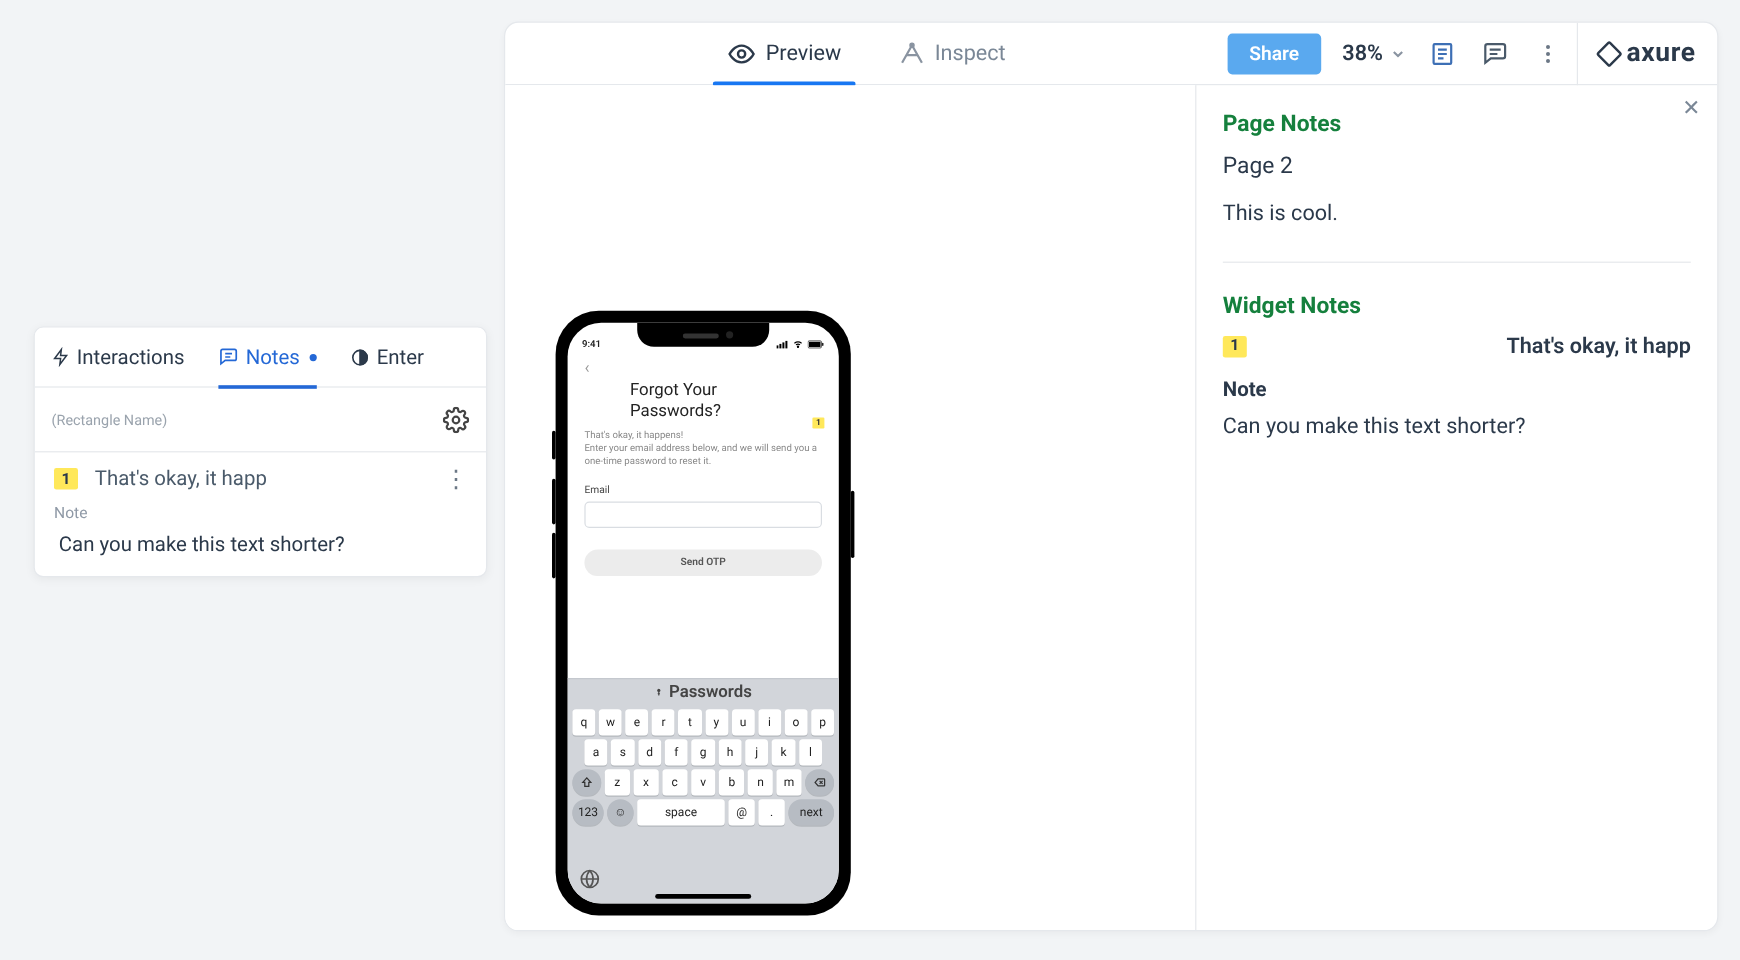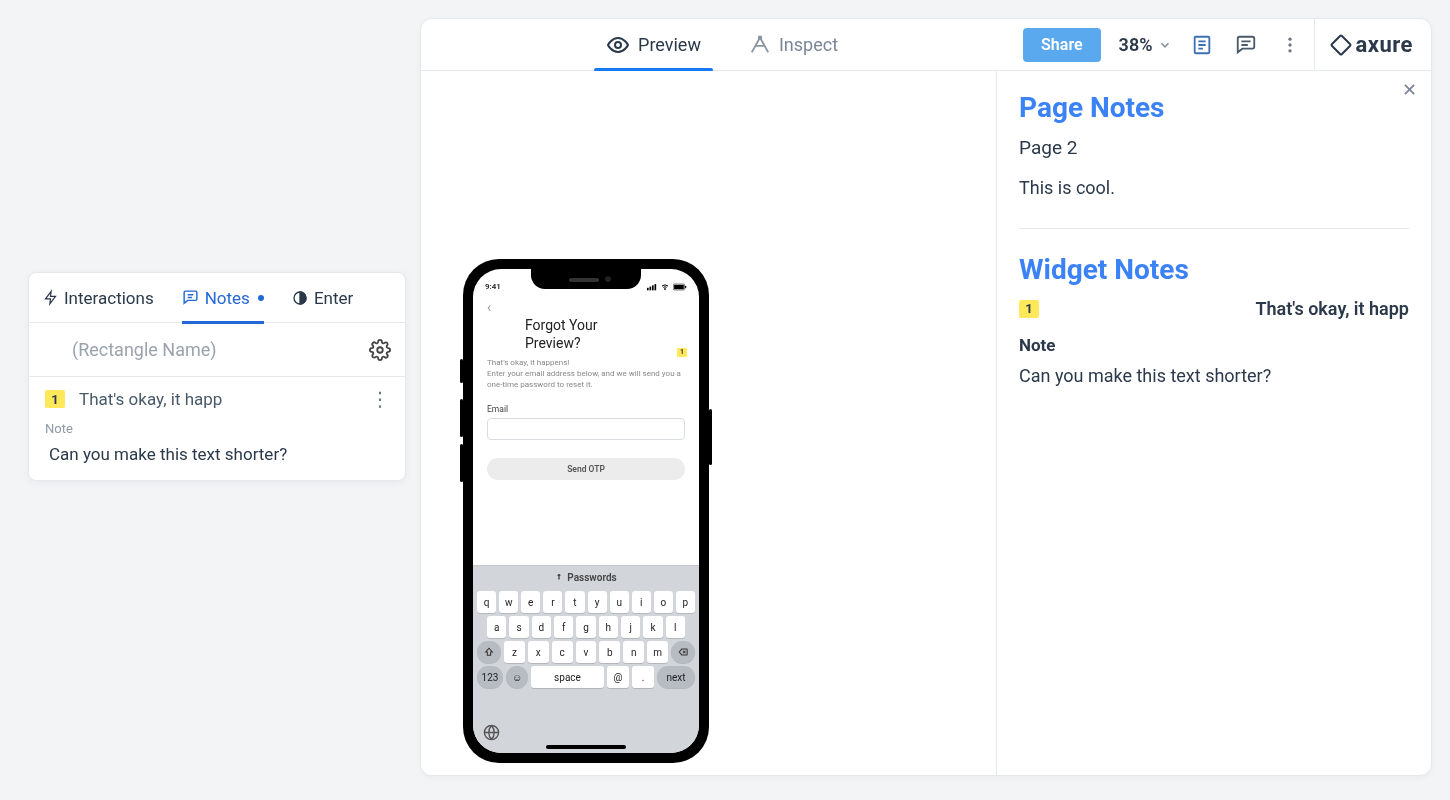--- a/index.html
+++ b/index.html
@@ -21,21 +21,21 @@
   .topbar-icons { display:flex; align-items:center; gap:20px; margin-right:12px; }
   .topbar-icons .icon { width:24px; height:24px; color:#4a5a6a; cursor:pointer; display:flex; align-items:center; justify-content:center; }
   .logo-slot { border-left:1px solid #e5e8ec; height:52px; display:flex; align-items:center; padding:0 18px; }
   .axure-logo { font-size:22px; font-weight:700; letter-spacing:0.5px; color:#2b394a; display:flex; align-items:center; gap:6px; }
   .axure-logo .square { width:16px; height:16px; border:2px solid #2b394a; transform:rotate(45deg); border-radius:2px; }
 
   .app-body { display:flex; height: calc(100% - 52px); }
   .canvas-area { flex:1; position:relative; background:#fff; }
   .right-panel { width: 435px; border-left:1px solid #e5e8ec; padding:20px 22px; overflow:auto; }
   .right-panel .close-x { position:absolute; right:14px; top:8px; color:#7a8796; font-size:18px; cursor:pointer; }
-  .panel-h { font-size:28px; font-weight:700; color:#3b82f6; margin-bottom:12px; }
+  .panel-h { font-size:19px; font-weight:700; color:#15803d; margin-bottom:12px; }
   .page-name { font-size:19px; color:#2b394a; margin-bottom:18px; }
   .page-note-body { font-size:18px; color:#2b394a; margin-bottom:30px; }
   .sep { border:none; border-top:1px solid #e5e8ec; margin: 24px 0 24px; }
   .widget-row { display:flex; align-items:center; justify-content:space-between; margin-bottom:16px; }
   .badge { background:#ffe85a; font-size:13px; font-weight:700; width:20px; height:18px; display:inline-flex; align-items:center; justify-content:center; border-radius:2px; }
   .widget-name { font-size:18px; font-weight:600; color:#2b394a; }
   .note-label { font-size:17px; font-weight:700; color:#2b394a; margin-bottom:10px; }
   .note-body { font-size:18px; color:#2b394a; }
 
   
@@ -43,21 +43,21 @@
     position:absolute; left:28px; top:272px; width:378px; background:#fff;
     border:1px solid #e5e8ec; border-radius:8px; box-shadow:0 2px 8px rgba(0,0,0,0.05);
     overflow:hidden;
   }
   .insp-tabs { display:flex; align-items:center; height:50px; border-bottom:1px solid #e5e8ec; padding:0 14px; gap:28px; }
   .insp-tab { display:flex; align-items:center; gap:6px; font-size:17px; color:#2b394a; cursor:pointer; height:50px; position:relative; }
   .insp-tab.active { color:#2468d6; }
   .insp-tab.active::after { content:""; position:absolute; left:0; right:0; bottom:-1px; height:3px; background:#2468d6; }
   .insp-tab .dot { width:6px; height:6px; background:#2468d6; border-radius:50%; margin-left:2px; }
   .name-row { display:flex; align-items:center; height:54px; padding:0 14px; border-bottom:1px solid #e5e8ec; }
-  .name-input { flex:1; border:none; outline:none; font-size:18px; color:#737373; font-style:normal;margin-left:29px; }
+  .name-input { flex:1; border:none; outline:none; font-size:12px; color:#737373; font-style:normal; }
   .name-input::placeholder { color:#9aa3ad; }
   .gear { width:22px; height:22px; color:#555; cursor:pointer; }
   .note-item { padding:12px 16px 16px; }
   .note-item-head { display:flex; align-items:center; gap:14px; }
   .note-title { font-size:17px; color:#4a5a6a; flex:1; }
   .kebab { color:#6b7785; font-size:20px; cursor:pointer; letter-spacing:-1px; line-height:6px; }
   .note-kind { font-size:13px; color:#8f99a6; margin-top:12px; }
   .note-text { font-size:17px; color:#2b394a; margin-top:8px; padding-left:4px; }
 
   
@@ -70,21 +70,21 @@
   .status-right { display:flex; gap:3px; align-items:center; }
   .screen-content { padding: 6px 14px 0; }
   .back-chev { color:#999; font-size:14px; }
   .fp-title { font-size:14px; font-weight:400; line-height:1.25; margin-top:2px;margin-left:38px; }
   .fp-desc { font-size:8px; color:#888; margin-top:6px; line-height:1.35; position:relative; }
   .fp-badge { position:absolute; right:-2px; top:-10px; background:#ffe85a; font-size:7px; padding:0 3px; border-radius:1px; font-weight:700; color:#333; }
   .fp-label { font-size:8.5px; color:#444; margin-top:14px; }
   .fp-input { width:100%; height:22px; border:1px solid #d9dde2; border-radius:4px; margin-top:4px; }
   .fp-btn { width:100%; height:22px; background:#ececec; border:none; border-radius:11px; margin-top:18px; font-size:8.5px; font-weight:600; color:#555; }
   .keyboard { position:absolute; left:0; right:0; bottom:0; height:188px; background:#d2d5da; border-top:1px solid #c4c8ce; }
-  .kb-top { height:22px; display:flex; align-items:center; justify-content:center; gap:4px; font-size:10px; font-weight:600; color:#444; }
+  .kb-top { height:22px; display:flex; align-items:center; justify-content:center; gap:4px; font-size:14px; font-weight:600; color:#444; }
   .krow { display:flex; justify-content:center; gap:3px; margin-top:3px; padding:0 4px; }
   .key { background:#fff; border-radius:3px; box-shadow:0 1px 0 #b4b8bd; height:22px; min-width:18px; flex:1; display:flex; align-items:center; justify-content:center; font-size:10px; }
   .key.sp { background:#b7bcc3;border-radius:11px; }
   .krow.r2 { padding:0 14px; }
   .bottomrow { display:flex; gap:3px; padding:3px 4px 0; }
   .bottomrow .key { flex:0 0 auto; }
   .home-ind { position:absolute; bottom:4px; left:50%; transform:translateX(-50%); width:80px; height:4px; background:#000; border-radius:3px; }
   .side-btn { position:absolute; background:#000; border-radius:2px; }
 
   svg { display:block; }
@@ -192,21 +192,21 @@
                     <rect x="2" y="2" width="18" height="8" fill="#000"></rect>
                     <rect x="22.5" y="3.5" width="2" height="5" rx="1" fill="#000"></rect>
                   </svg>
                 </span>
             </div>
           </div>
           <div class="screen-content">
             <div class="back-chev">‹</div>
             <div class="fp-title">
               <span>Forgot Your</span><br>
-              <span>Preview?</span>
+              <span>Passwords?</span>
             </div>
             <div class="fp-desc">
               <span class="fp-badge">1</span>
               <span style="white-space:pre-line;">That's okay, it happens!
 Enter your email address below, and we will send you a one-time password to reset it.</span>
             </div>
             <div class="fp-label">Email</div>
             <div class="fp-input"></div>
             <button class="fp-btn">Send OTP</button>
           </div>

